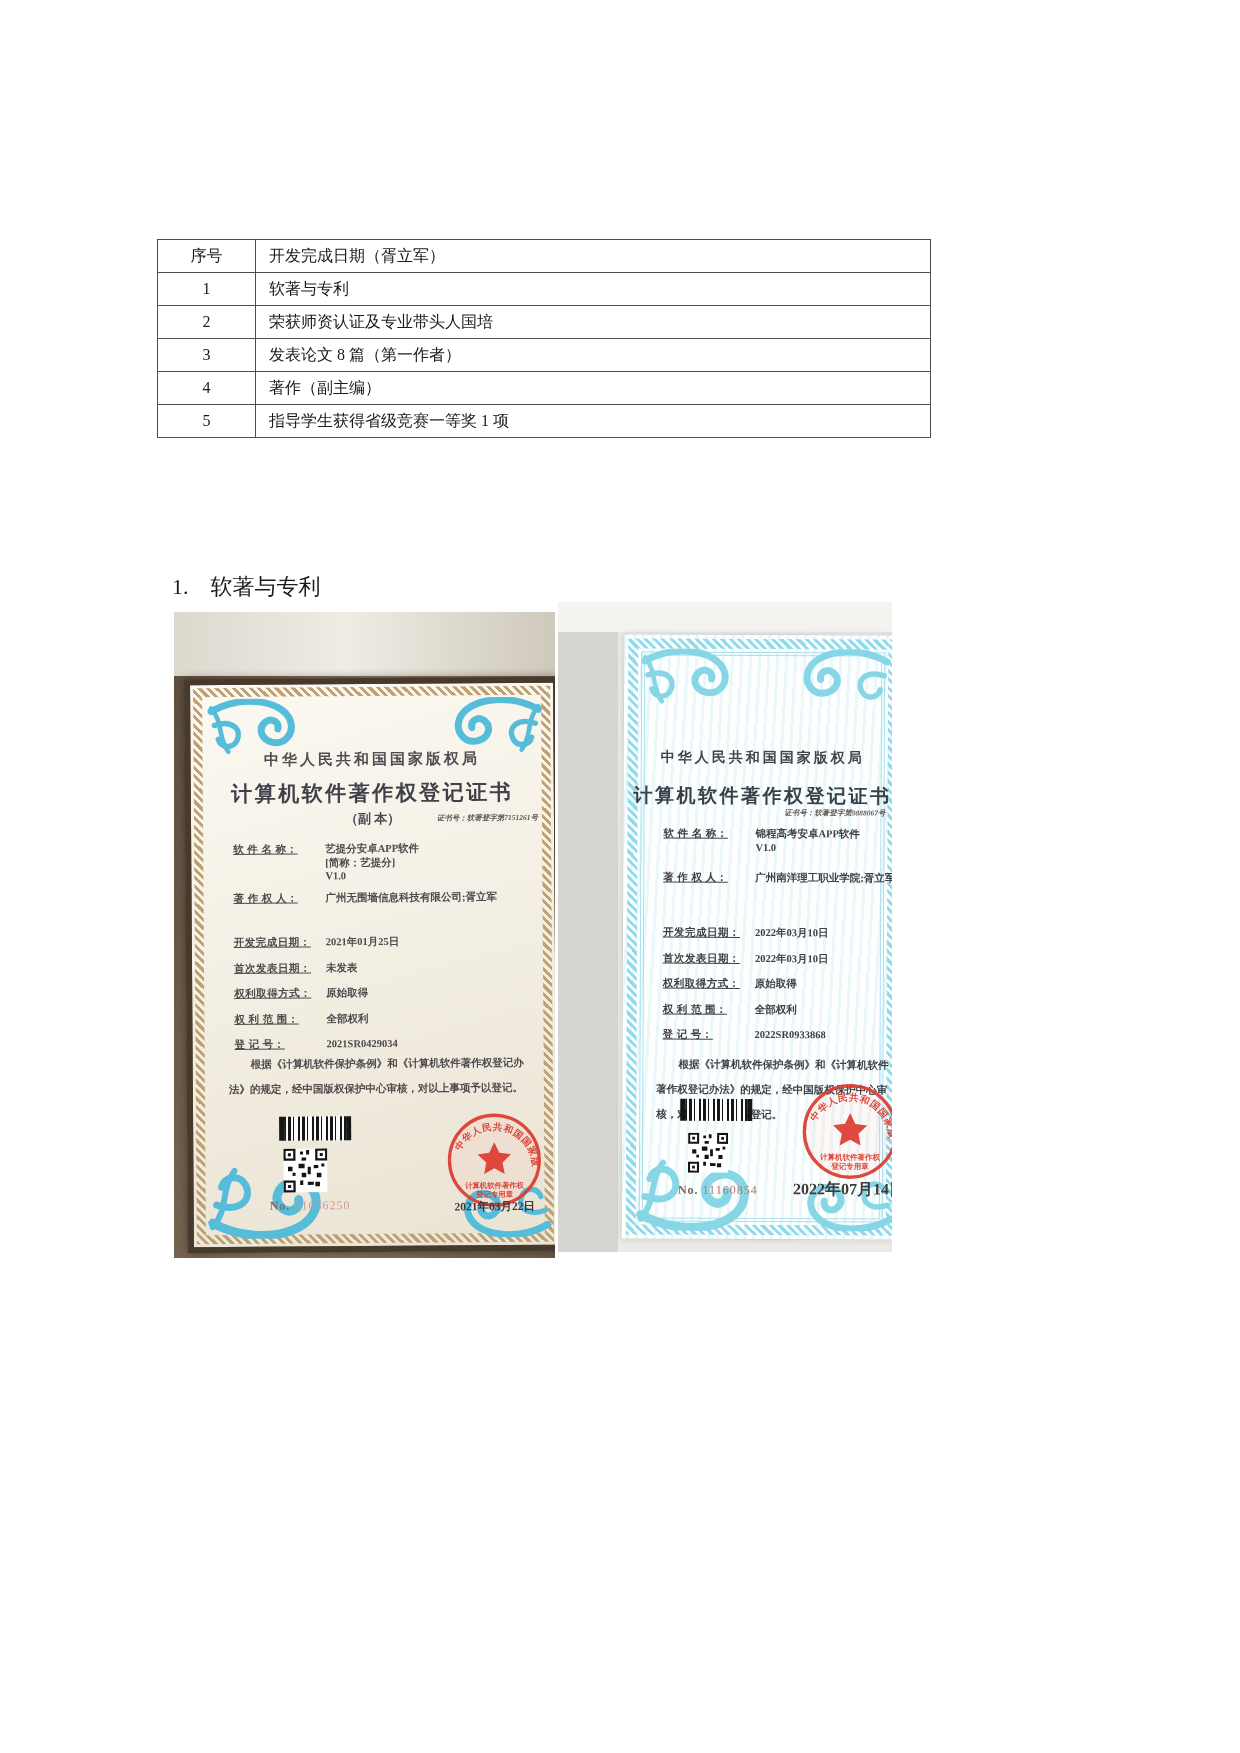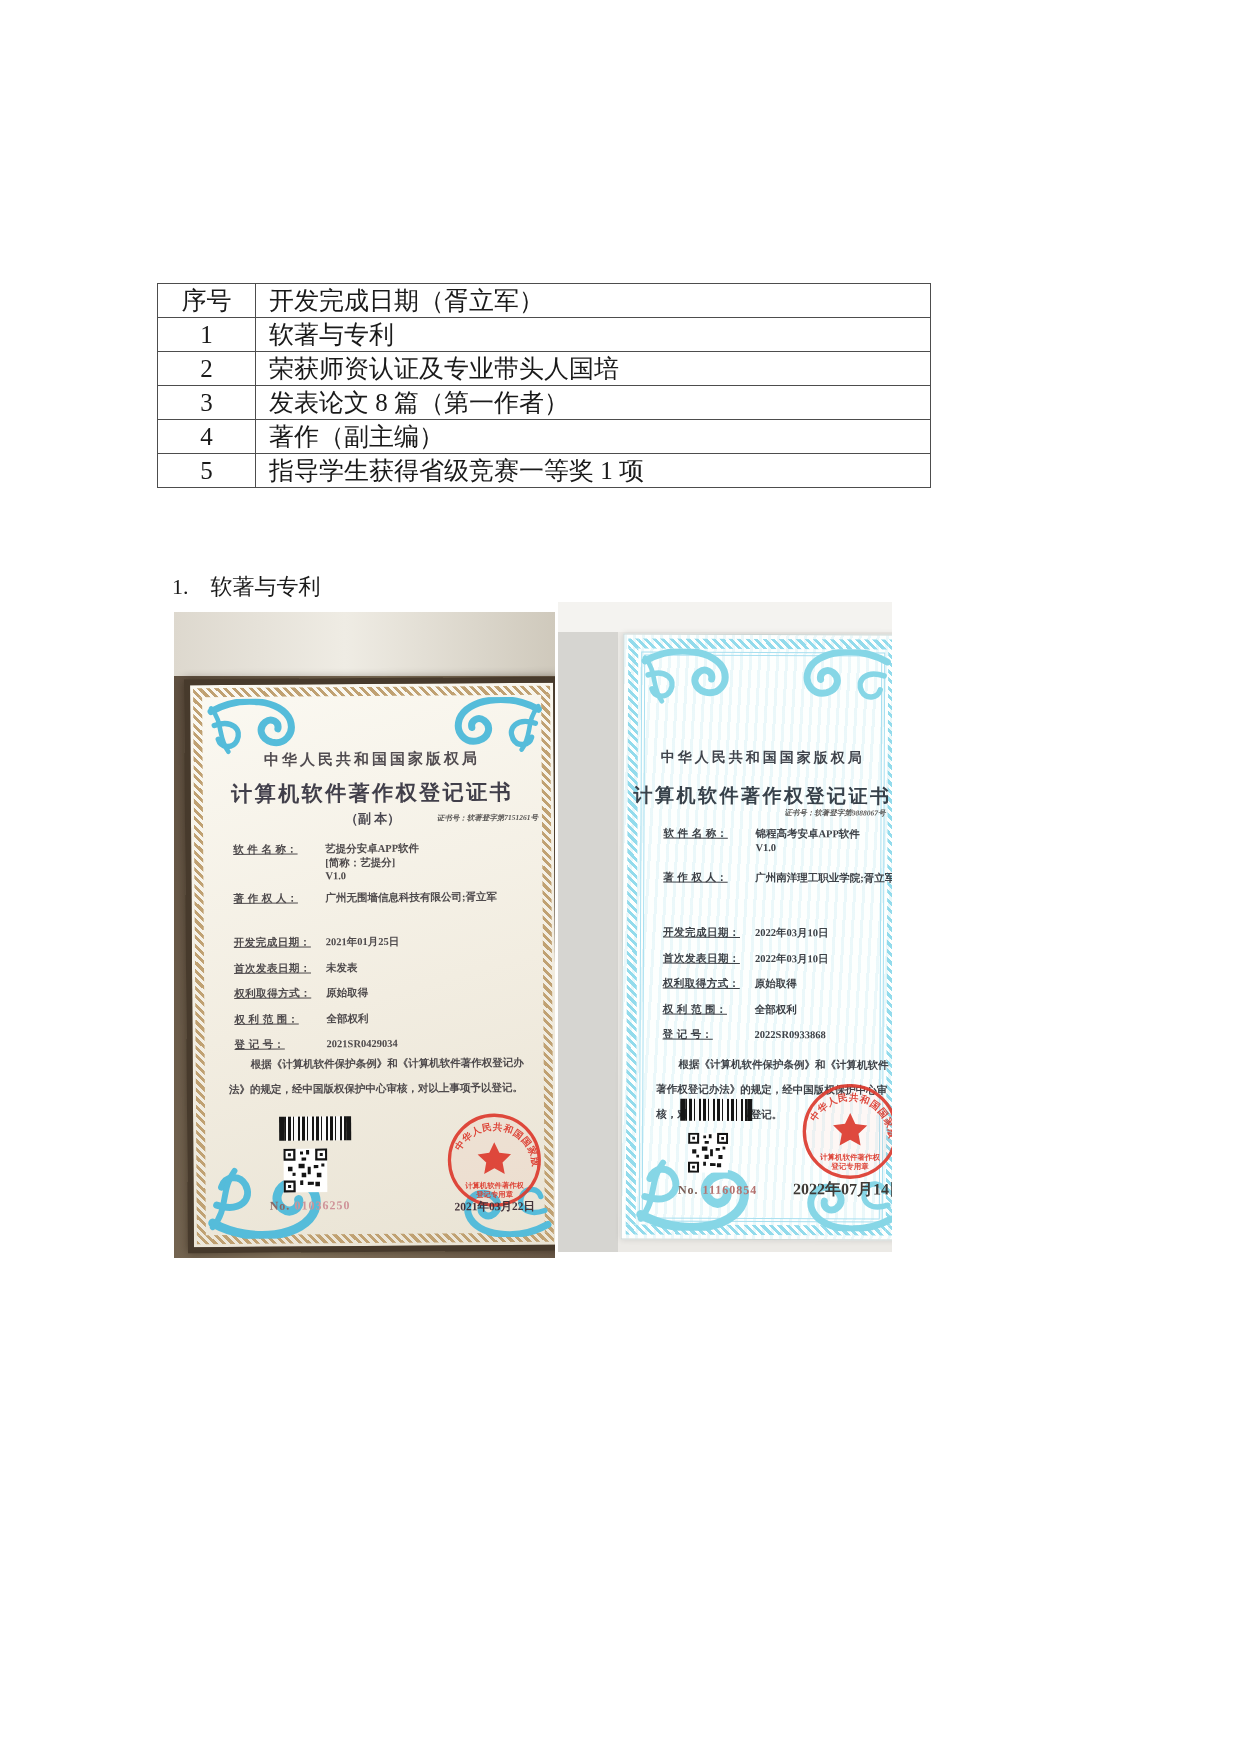--- a/index.html
+++ b/index.html
@@ -3,21 +3,21 @@
 <meta charset="utf-8">
 <style>
   html,body{margin:0;padding:0;background:#ffffff;}
   .page{position:relative;width:1240px;height:1753px;background:#ffffff;overflow:hidden;
         font-family:"Liberation Serif","DejaVu Serif",serif;color:#1a1a1a;}
 
   .doc-title{position:absolute;left:171px;top:163px;font-size:23px;font-weight:600;
              letter-spacing:0.5px;margin:0;}
 
   table.results-table{position:absolute;left:157px;top:239px;width:774px;
-             border-collapse:collapse;font-size:25px;table-layout:fixed;margin-top:44px;}
+             border-collapse:collapse;font-size:16px;table-layout:fixed;}
   .results-table th,.results-table td{border:1px solid #4d4d4d;height:32px;padding:0;
              font-weight:400;vertical-align:middle;}
   .results-table .col-no{width:97px;text-align:center;}
   .results-table .col-content{text-align:left;padding-left:13px;}
 
   .subsection{position:absolute;left:172px;top:572px;font-size:22px;}
   .subsection .num{display:inline-block;margin-right:22px;}
 
   
   figure.photo{position:absolute;margin:0;overflow:hidden;}
@@ -102,21 +102,21 @@
   .cert-a .barcode{left:86px;top:432px;width:62px;}
   .cert-b .barcode{left:58px;top:464px;width:62px;height:22px;}
 
   .qr{position:absolute;}
   .cert-a .qr{left:90px;top:464px;width:44px;height:44px;}
   .cert-b .qr{left:66px;top:498px;width:40px;height:40px;}
 
   .serial{position:absolute;font-size:12px;letter-spacing:1px;font-weight:700;}
   .cert-a .serial{left:76px;top:514px;color:#8a6a68;}
   .cert-b .serial{left:56px;top:548px;color:#7c6058;}
-  .serial .sn{font-weight:700;}
+  .serial .sn{font-weight:400;}
   .cert-a .serial .sn{color:#cf9399;}
   .cert-b .serial .sn{color:#b4726f;}
 
   .seal{position:absolute;opacity:0.93;}
   .cert-a .seal{left:252px;top:428px;width:98px;height:98px;}
   .cert-b .seal{left:178px;top:446px;width:100px;height:100px;}
 
   .cert-date{position:absolute;text-align:center;font-weight:700;}
   .cert-a .cert-date{left:246px;top:516px;width:110px;font-size:11.5px;color:#43333a;}
   .cert-b .cert-date{left:170px;top:544px;width:114px;font-size:16px;color:#3e3a36;}

